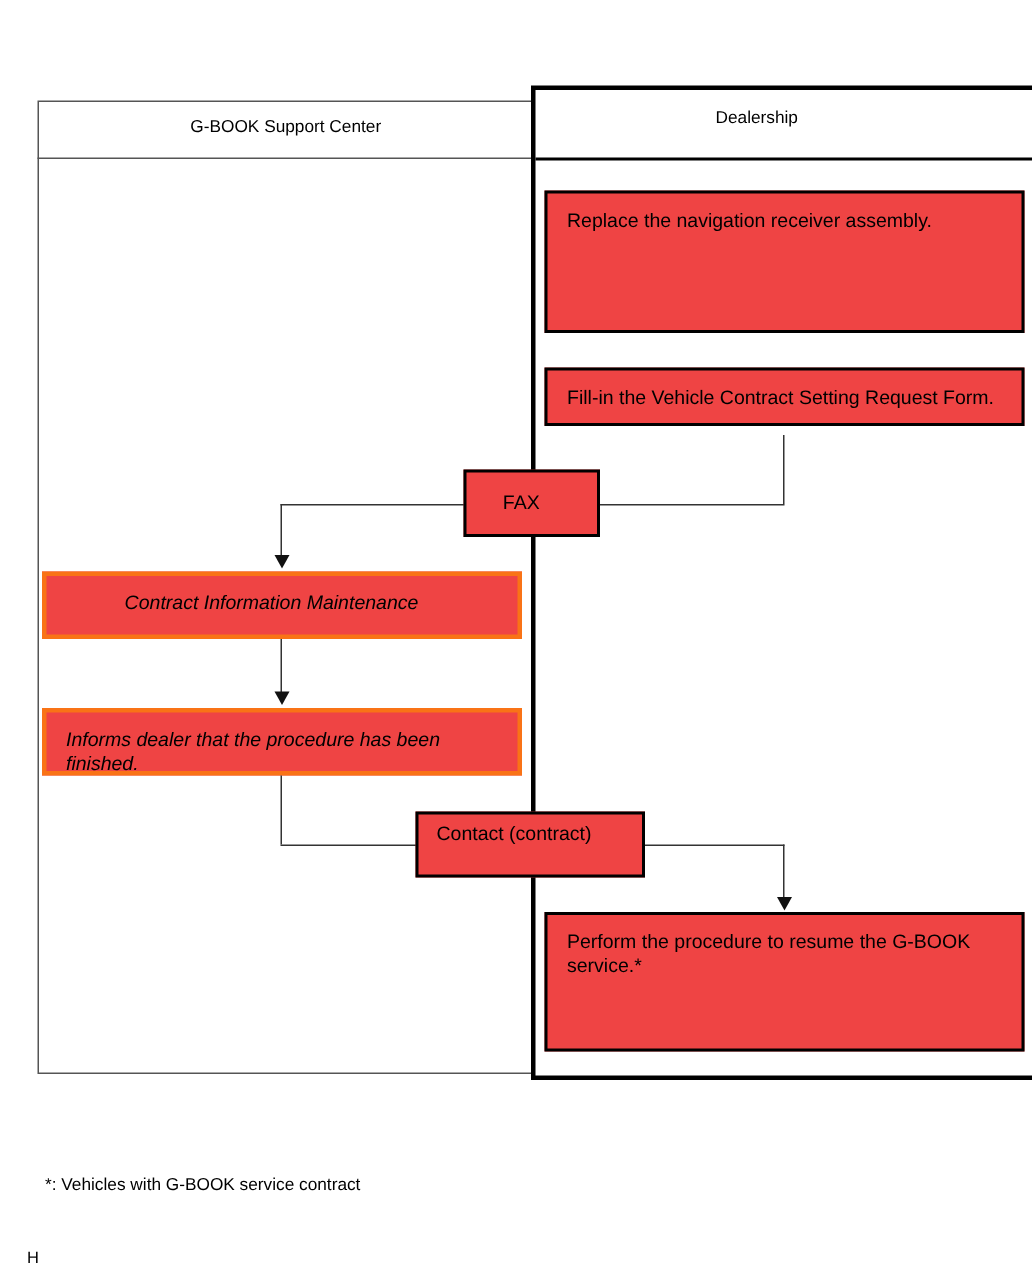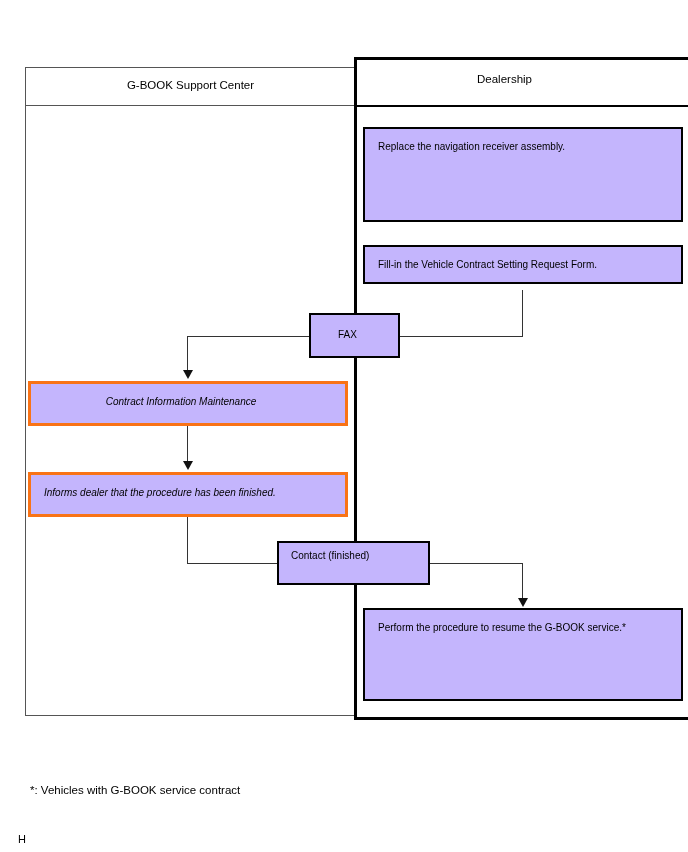--- a/index.html
+++ b/index.html
@@ -77,22 +77,22 @@
   .lane-title-right {
     left: 342px;
     top: 72px;
     width: 301px;
   }
 
   
   .pbox {
     position: absolute;
     box-sizing: border-box;
-    background: #c4b5fd;
-    font-size: 10px;
+    background: #ef4444;
+    font-size: 13px;
     line-height: 16px;
   }
   .pbox .ptext {
     position: absolute;
     left: 13px;
     right: 10px;
     top: 10px;
   }
   .pbox.centered .ptext {
     left: 0;
@@ -234,19 +234,19 @@
 
   <div class="conn conn-h" id="c8"></div>
   <div class="conn conn-v" id="c9"></div>
   <div class="arrowhead" id="a3"></div>
 
   <div class="pbox box-thick centered" id="box-fax">
     <div class="ptext">FAX</div>
   </div>
 
   <div class="pbox box-thick" id="box-contact">
-    <div class="ptext">Contact (finished)</div>
+    <div class="ptext">Contact (contract)</div>
   </div>
 
   <div class="footnote">*: Vehicles with G-BOOK service contract</div>
   <div class="page-marker">H</div>
 
 </div>
 
 </body></html>

